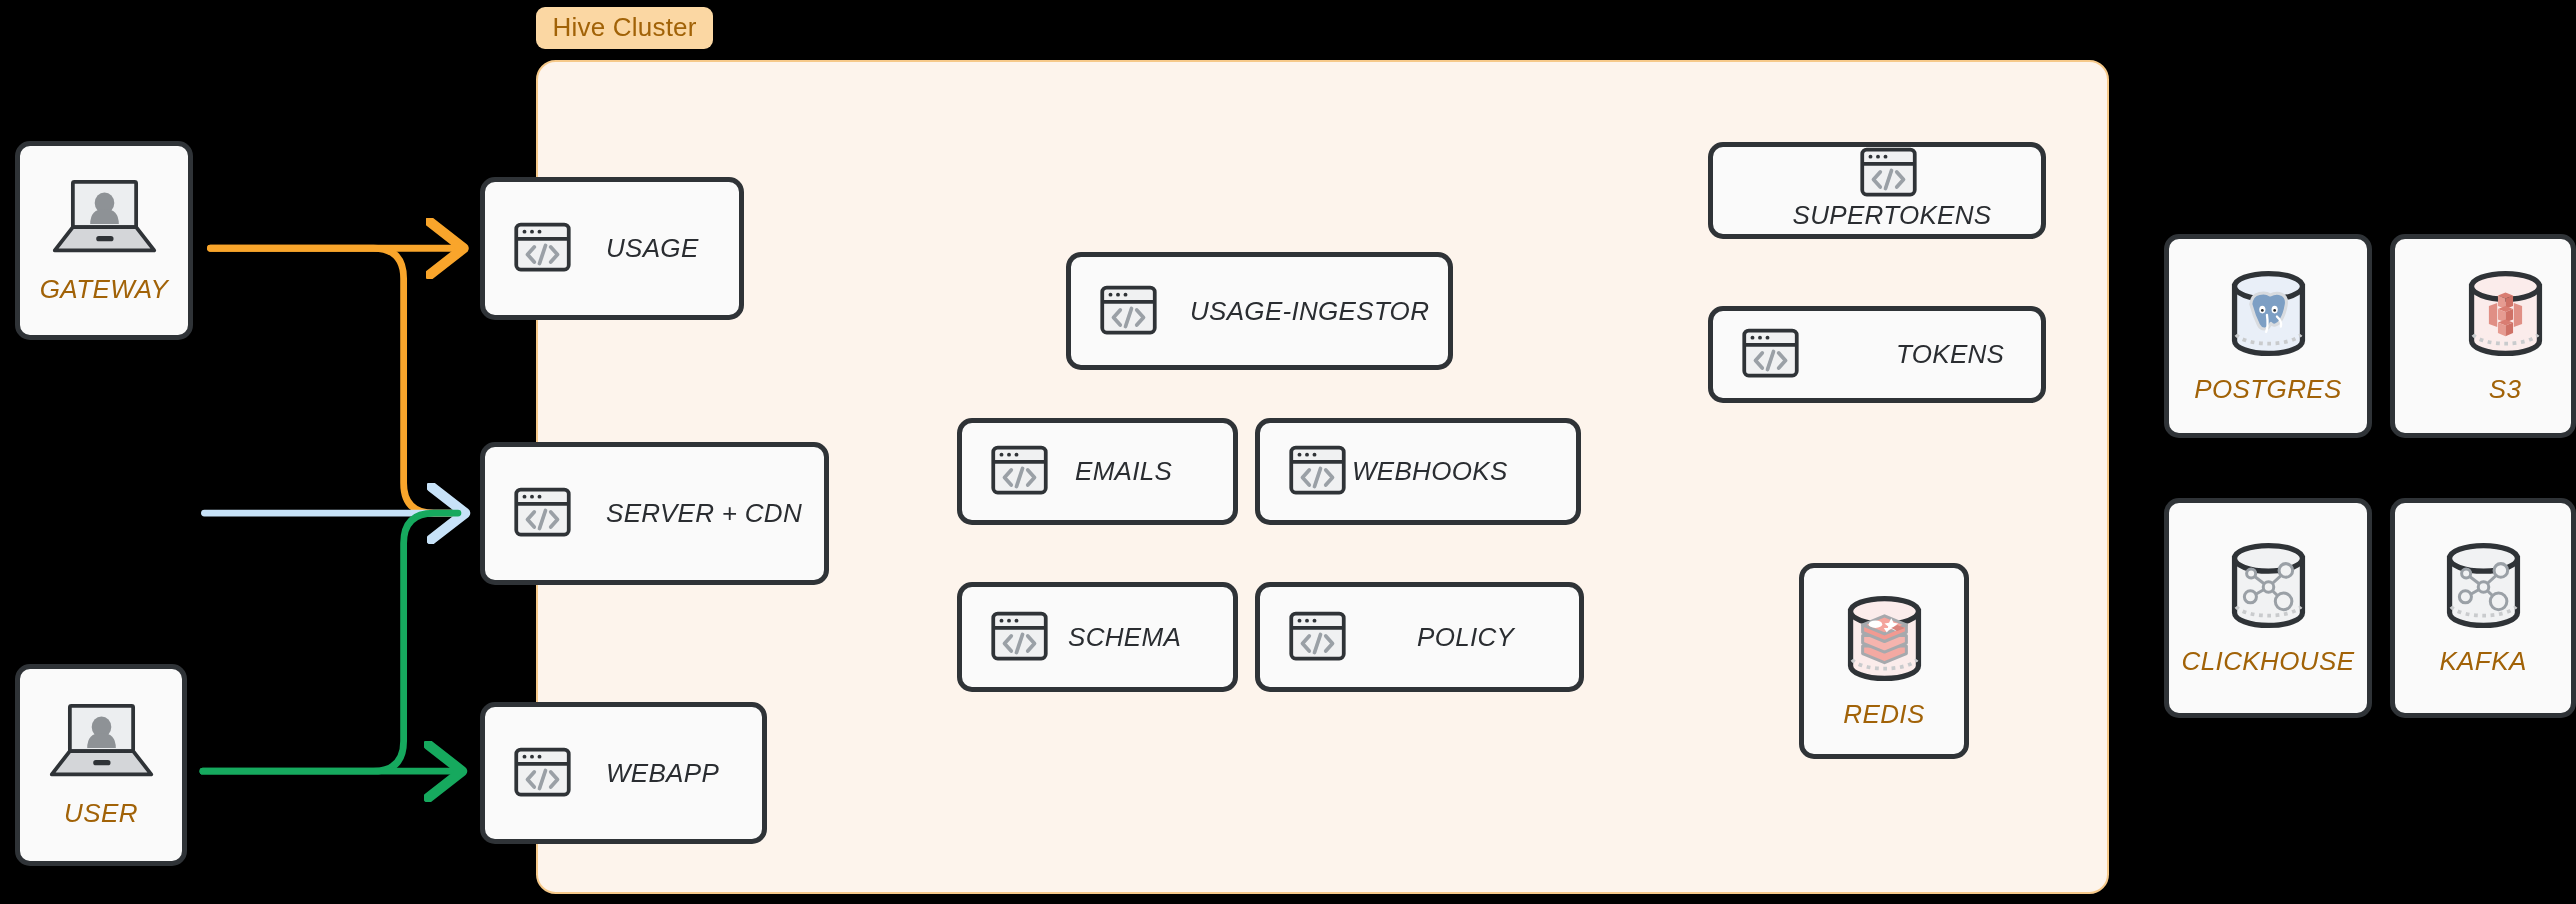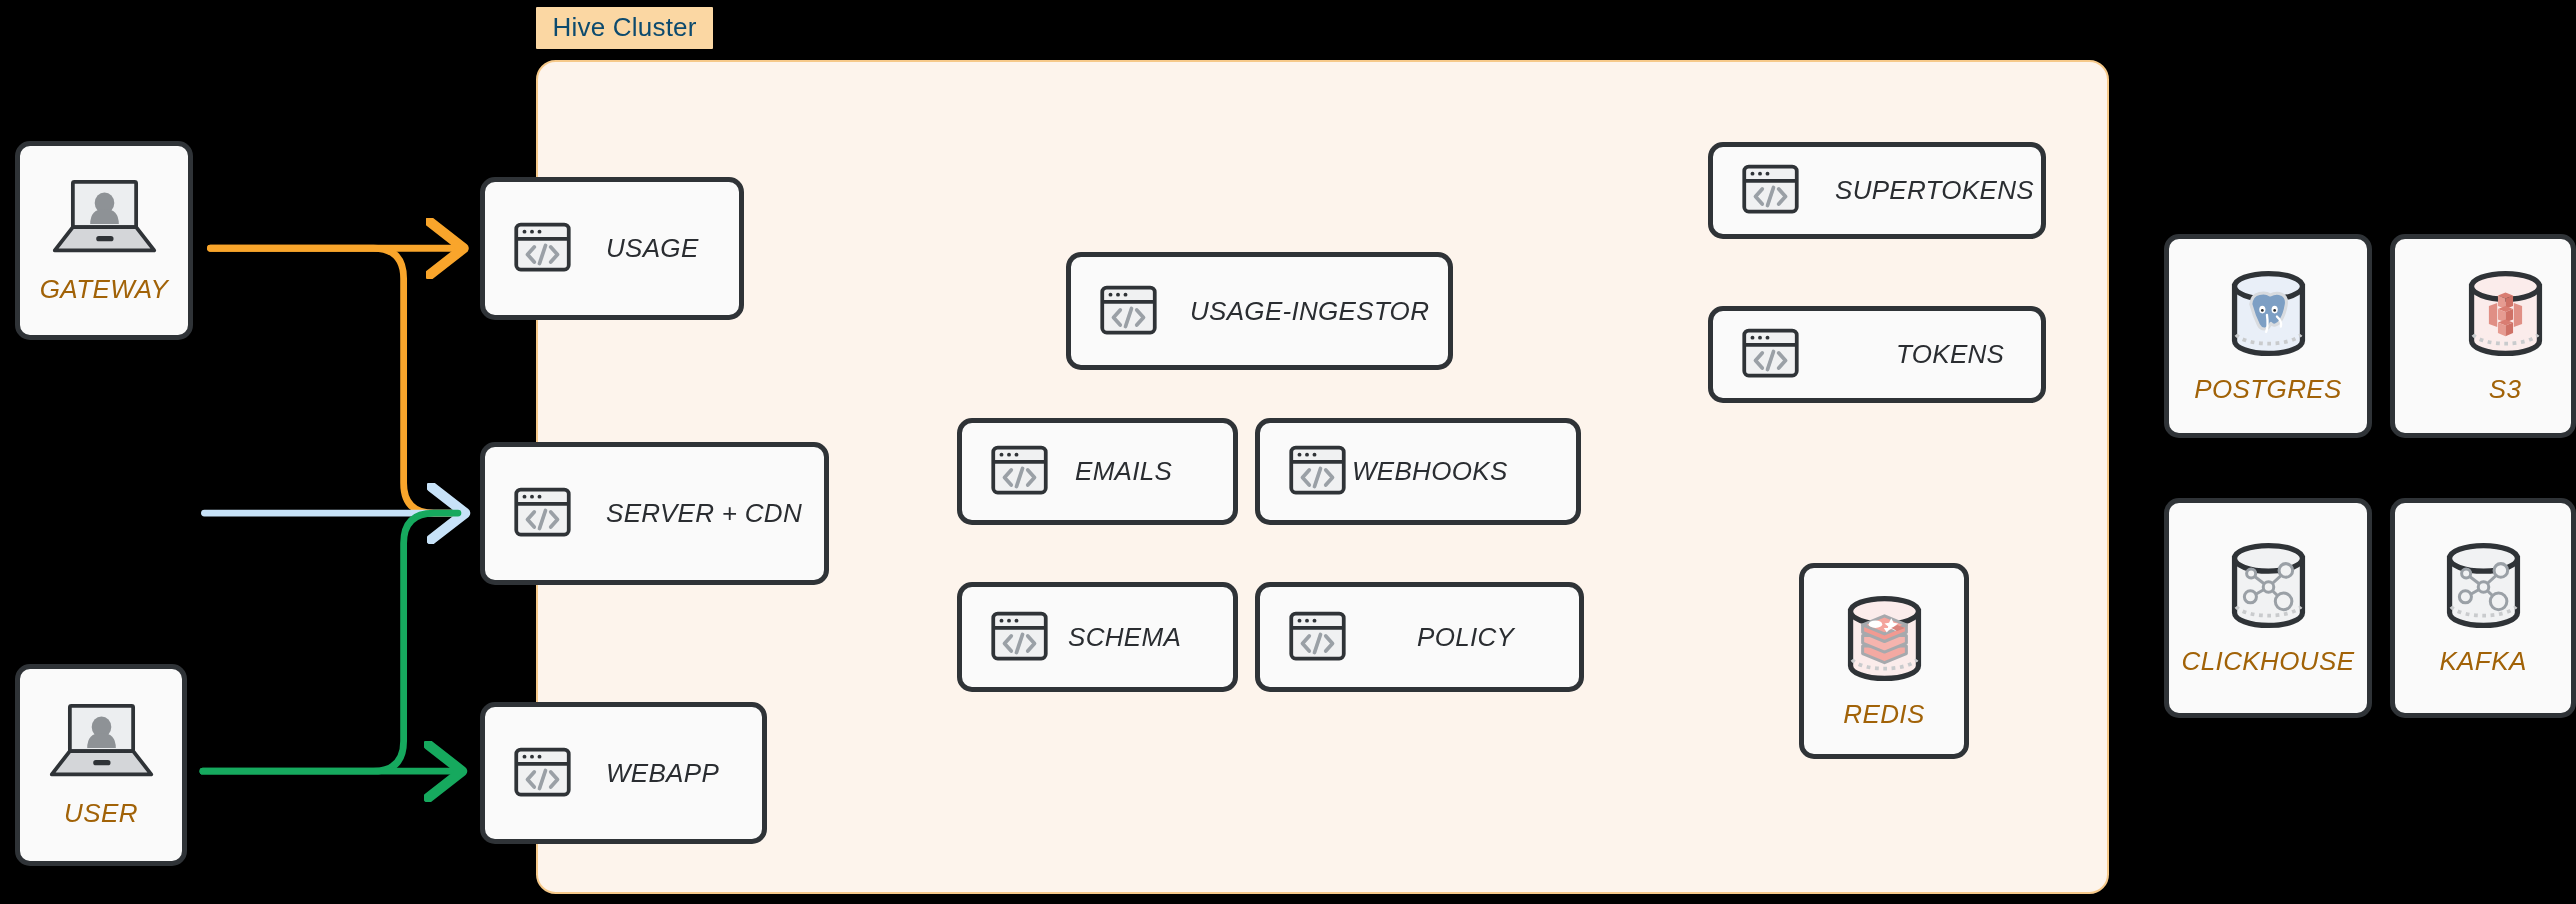--- a/index.html
+++ b/index.html
@@ -4,22 +4,22 @@
 <style>
   html,body{margin:0;padding:0;background:#000;}
   body{width:2576px;height:904px;position:relative;overflow:hidden;
        font-family:"Liberation Sans",sans-serif;}
   #stage{position:absolute;inset:0;width:2576px;height:904px;}
 
   
   .cluster-box{position:absolute;left:536px;top:60px;width:1569px;height:830px;
     background:#fdf4ec;border:2.3px solid #f6c98a;border-radius:19.6px;}
   .cluster-tag{position:absolute;left:536px;top:6.8px;height:42px;
-    background:#fbd7a3;border-radius:1px;display:flex;align-items:center;
-    padding:0 16.6px;color:#0c4a6e;font-size:26px;letter-spacing:0.2px;}
+    background:#fbd7a3;border-radius:9px;display:flex;align-items:center;
+    padding:0 16.6px;color:#a16207;font-size:26px;letter-spacing:0.2px;}
 
   
   .node{position:absolute;background:#fafafa;border:5.3px solid #2f3337;
         border-radius:15px;box-sizing:border-box;}
   .node.svc{display:flex;align-items:center;}
   .node.client{display:flex;flex-direction:column;align-items:center;
         justify-content:center;}
 
   .svc-label{font-style:italic;font-size:26px;color:#2a2d31;
         letter-spacing:0.3px;white-space:nowrap;}
@@ -230,21 +230,21 @@
           <circle cx="24" cy="12.5" r="2.6" fill="#2f3337"></circle>
           <circle cx="34" cy="12.5" r="2.6" fill="#2f3337"></circle>
         <path d="M27,33 L18,43 L27,53" fill="none" stroke="#9aa0a6" stroke-width="5" stroke-linecap="round" stroke-linejoin="round"></path>
         <path d="M49,33 L58,43 L49,53" fill="none" stroke="#9aa0a6" stroke-width="5" stroke-linecap="round" stroke-linejoin="round"></path>
         <line x1="42" y1="31" x2="34" y2="55" stroke="#9aa0a6" stroke-width="5" stroke-linecap="round"></line>
       </svg>
     </span>
     <span class="svc-label" style="margin-left:65px;">POLICY</span>
   </div>
 
-  <div class="node svc" style="left:1708px;top:142px;width:338px;height:97px;">
+  <div class="node svc" style="left:1708px;top:142px;width:338px;height:97px;flex-direction:column;">
     <span>
       <svg class="code-ico" viewBox="0 0 76 66">
         <rect x="3" y="3" width="70" height="60" rx="6" fill="#f0f1f2" stroke="#2f3337" stroke-width="5"></rect>
         <line x1="3" y1="22" x2="73" y2="22" stroke="#2f3337" stroke-width="5"></line>
         <circle cx="14" cy="12.5" r="2.6" fill="#2f3337"></circle>
           <circle cx="24" cy="12.5" r="2.6" fill="#2f3337"></circle>
           <circle cx="34" cy="12.5" r="2.6" fill="#2f3337"></circle>
         <path d="M27,33 L18,43 L27,53" fill="none" stroke="#9aa0a6" stroke-width="5" stroke-linecap="round" stroke-linejoin="round"></path>
         <path d="M49,33 L58,43 L49,53" fill="none" stroke="#9aa0a6" stroke-width="5" stroke-linecap="round" stroke-linejoin="round"></path>
         <line x1="42" y1="31" x2="34" y2="55" stroke="#9aa0a6" stroke-width="5" stroke-linecap="round"></line>

